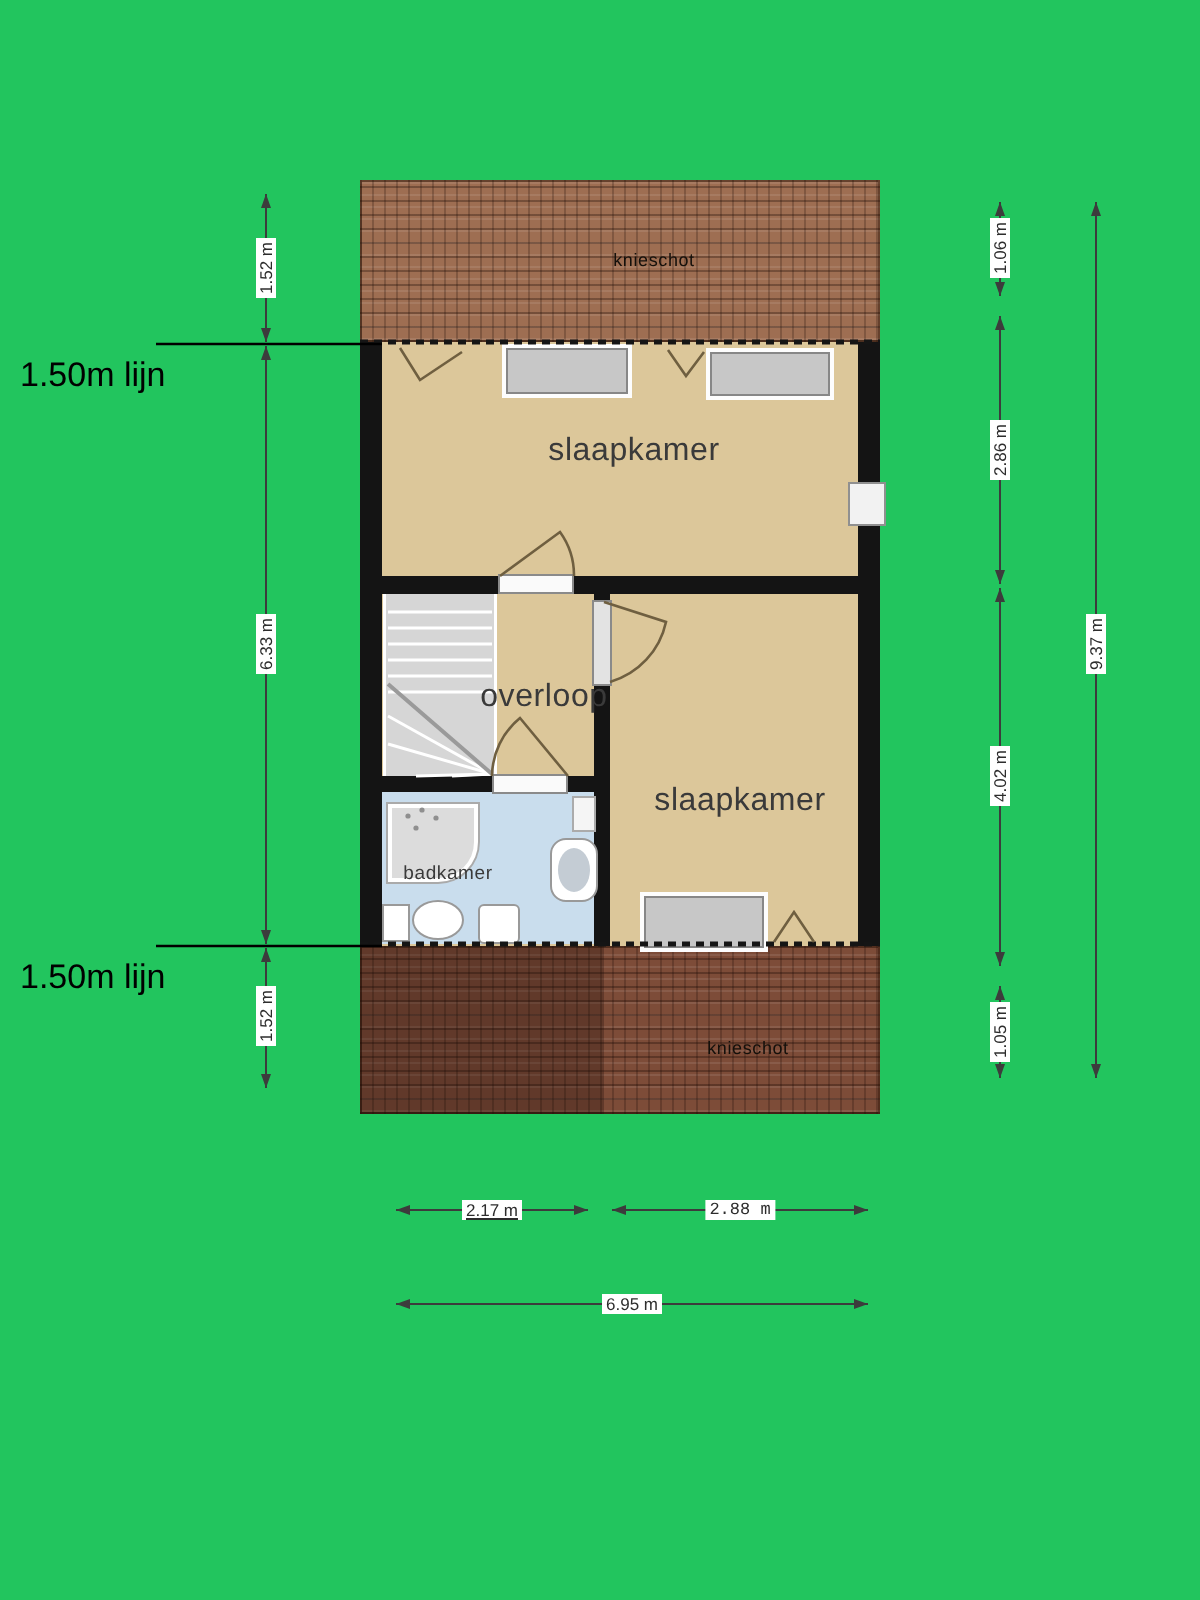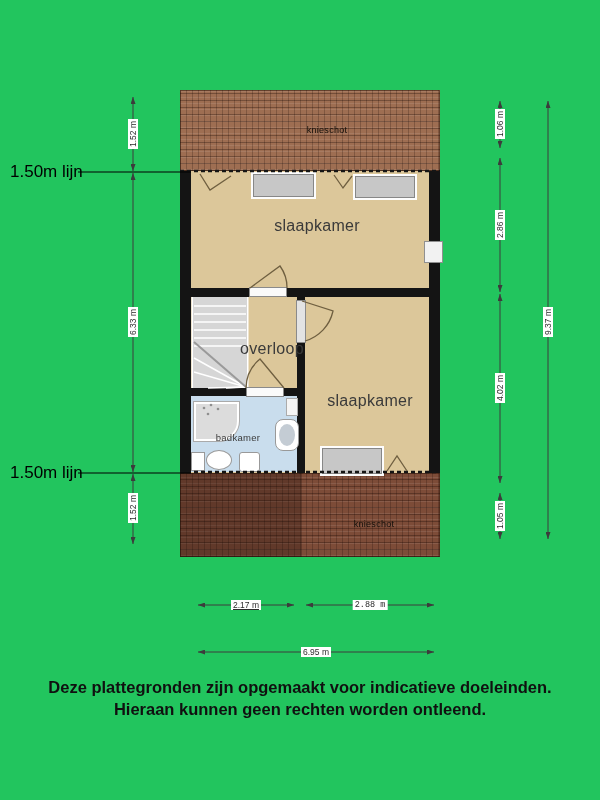--- a/index.html
+++ b/index.html
@@ -46,21 +46,21 @@
   .bath-strip{left:286px;top:398px;width:12px;height:18px;background:#f5f5f5;border:1px solid #ababab;box-sizing:border-box;}
   .linework{left:0;top:0;pointer-events:none;}
   
   .room-label{position:absolute;transform:translate(-50%,-50%);font-size:16px;color:#3a3a3a;
               letter-spacing:0.3px;white-space:nowrap;}
   .roof-label{position:absolute;transform:translate(-50%,-50%);font-size:9px;color:#14100b;
               letter-spacing:0.3px;white-space:nowrap;}
   .dim{position:absolute;font-size:8.5px;color:#2d2d2d;background:#fff;padding:0 2px;white-space:nowrap;}
   .dimv{transform:translate(-50%,-50%) rotate(-90deg);}
   .dimh{transform:translate(-50%,-50%);}
-  .hline-label{position:absolute;left:10px;font-size:17px;color:#000;line-height:20px;white-space:nowrap;}
+  .hline-label{position:absolute;left:10px;font-size:17px;color:#000;line-height:20px;white-space:nowrap;margin-top:16px;}
   .disclaimer{position:absolute;left:0;top:676px;width:600px;text-align:center;font-weight:bold;
               font-size:16.5px;color:#101010;line-height:1.35;}
 </style>
 </head>
 <body>
 
 <div class="canvas">
 
   <div class="abs roof-top shingles"></div>
   <div class="abs roof-bottom shingles"></div>
@@ -158,35 +158,31 @@
       <line x1="78" y1="172" x2="191" y2="172"></line>
       <line x1="78" y1="473" x2="191" y2="473"></line>
     </g>
   </svg>
 
   <div class="roof-label" style="left:327px;top:130px;">knieschot</div>
   <div class="roof-label" style="left:374px;top:524px;">knieschot</div>
   <div class="room-label" style="left:317px;top:226px;">slaapkamer</div>
   <div class="room-label" style="left:272px;top:349px;text-align:center;">overloop</div>
   <div class="room-label" style="left:370px;top:401px;">slaapkamer</div>
-  <div class="room-label" style="left:238px;top:437px;font-size:9.5px;">badkamer</div>
+  <div class="room-label" style="left:224px;top:437px;font-size:9.5px;">badkamer</div>
 
   <div class="hline-label" style="top:162px;">1.50m lijn</div>
   <div class="hline-label" style="top:463px;">1.50m lijn</div>
 
   <div class="dim dimv" style="left:133px;top:134px;">1.52 m</div>
   <div class="dim dimv" style="left:133px;top:322px;">6.33 m</div>
   <div class="dim dimv" style="left:133px;top:508px;">1.52 m</div>
   <div class="dim dimv" style="left:500px;top:124px;">1.06 m</div>
   <div class="dim dimv" style="left:500px;top:225px;">2.86 m</div>
   <div class="dim dimv" style="left:500px;top:388px;">4.02 m</div>
   <div class="dim dimv" style="left:500px;top:516px;">1.05 m</div>
   <div class="dim dimv" style="left:548px;top:322px;">9.37 m</div>
   <div class="dim dimh" style="left:246px;top:605px;text-decoration:underline;">2.17 m</div>
   <div class="dim dimh" style="left:370px;top:605px;font-family:Liberation Mono, monospace;">2.88 m</div>
   <div class="dim dimh" style="left:316px;top:652px;">6.95 m</div>
 
-  <div class="disclaimer">
-    <div>Deze plattegronden zijn opgemaakt voor indicatieve doeleinden.</div>
-    <div>Hieraan kunnen geen rechten worden ontleend.</div>
-  </div>
 
 </div>
 
 </body></html>

